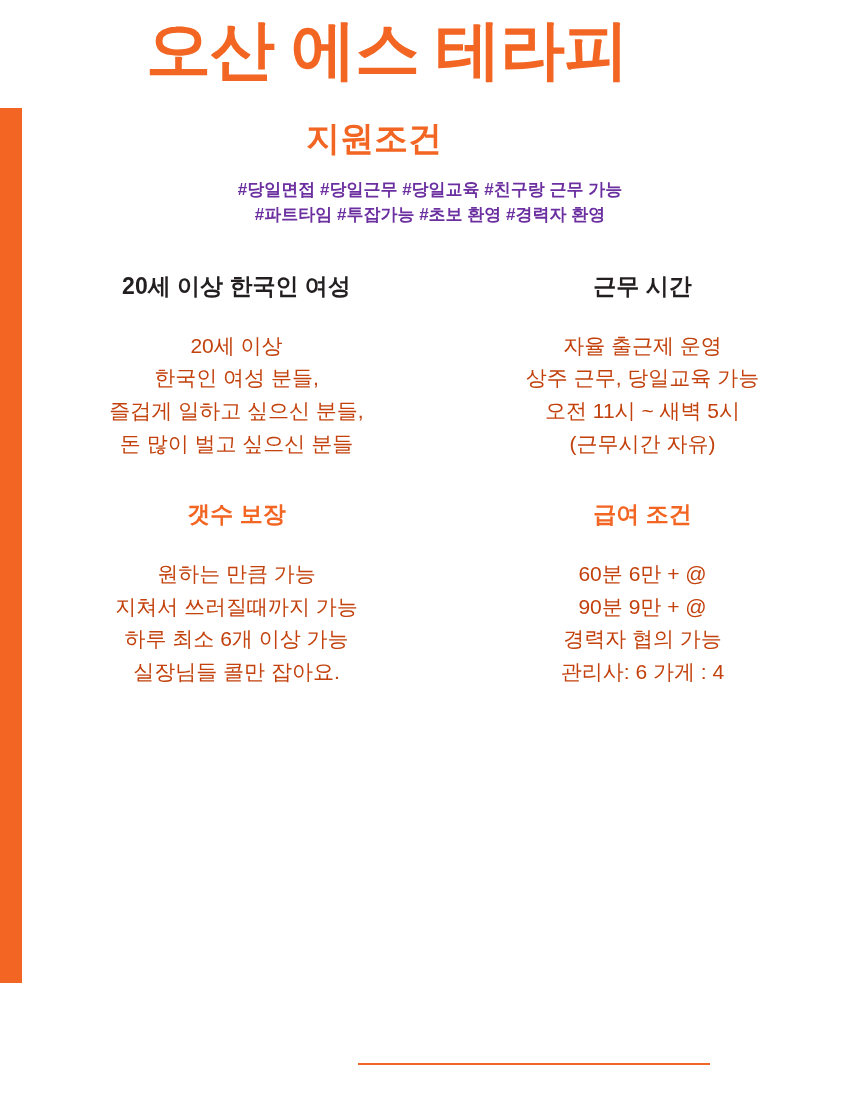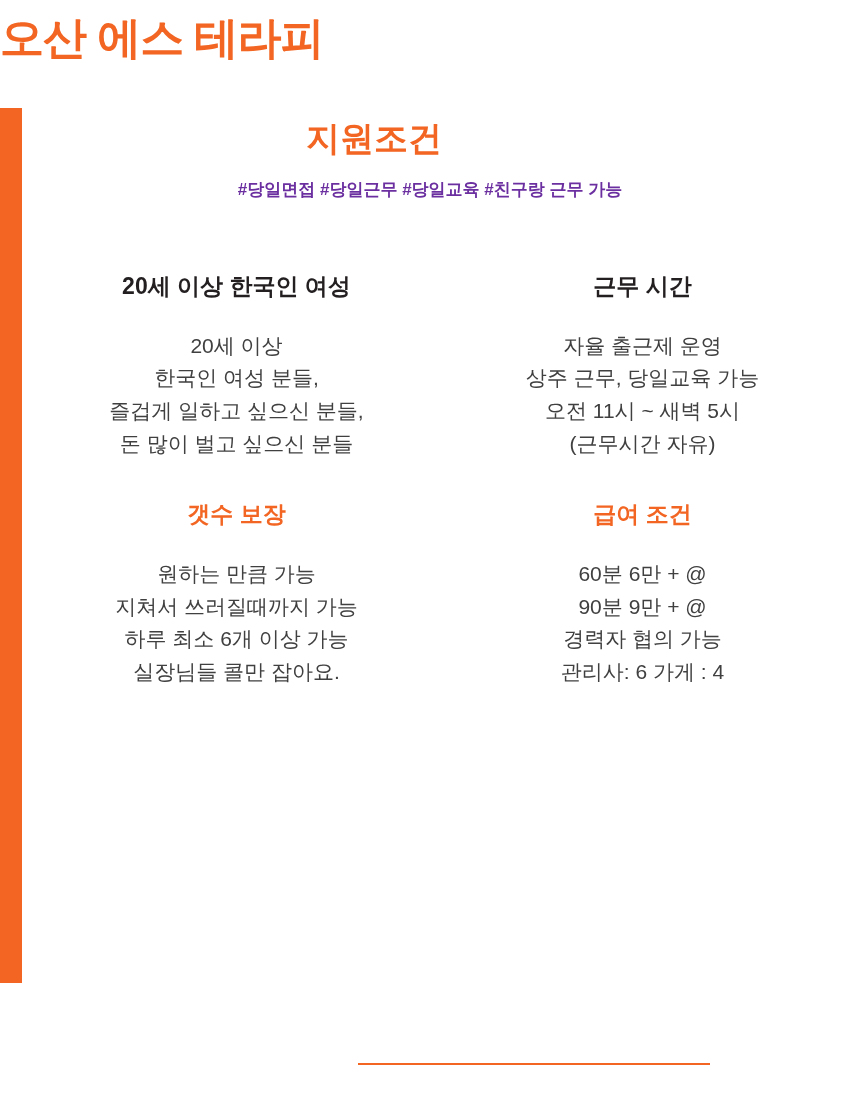--- a/index.html
+++ b/index.html
@@ -23,22 +23,22 @@
     width: 22px;
     height: 875px;
     background: #f26522;
   }
 
   .title {
     position: absolute;
     top: 14px;
     left: 0;
     width: 774px;
-    text-align: left;
-    font-size: 44px;
+    text-align: center;
+    font-size: 65px;
     font-weight: bold;
     color: #f26522;
     letter-spacing: -1px;
     line-height: 1.1;
   }
 
   .subtitle {
     position: absolute;
     top: 118px;
     left: 0;
@@ -85,21 +85,21 @@
     font-weight: bold;
     color: #231f20;
     line-height: 1.3;
   }
   .sec-head.orange {
     color: #f26522;
   }
   .sec-body {
     margin-top: 28px;
     font-size: 21px;
-    color: #404040;
+    color: #c2410c;
     line-height: 1.55;
     font-weight: normal;
   }
   .row-2 {
     margin-top: 40px;
   }
 
   .bottom-rule {
     position: absolute;
     left: 358px;
@@ -113,20 +113,21 @@
 <body>
 
 <div class="left-bar"></div>
 
 <div class="title">오산 에스 테라피</div>
 
 <div class="subtitle">지원조건</div>
 
 <div class="hashtags">
   <div>#당일면접 #당일근무 #당일교육 #친구랑 근무 가능</div>
+  <div>#파트타임 #투잡가능 #초보 환영 #경력자 환영</div>
 </div>
 
 <div class="grid">
 
   <div class="row">
     <div class="cell cell-left">
       <div class="sec-head">20세 이상 한국인 여성</div>
       <div class="sec-body">
         <div>20세 이상</div>
         <div>한국인 여성 분들,</div>

